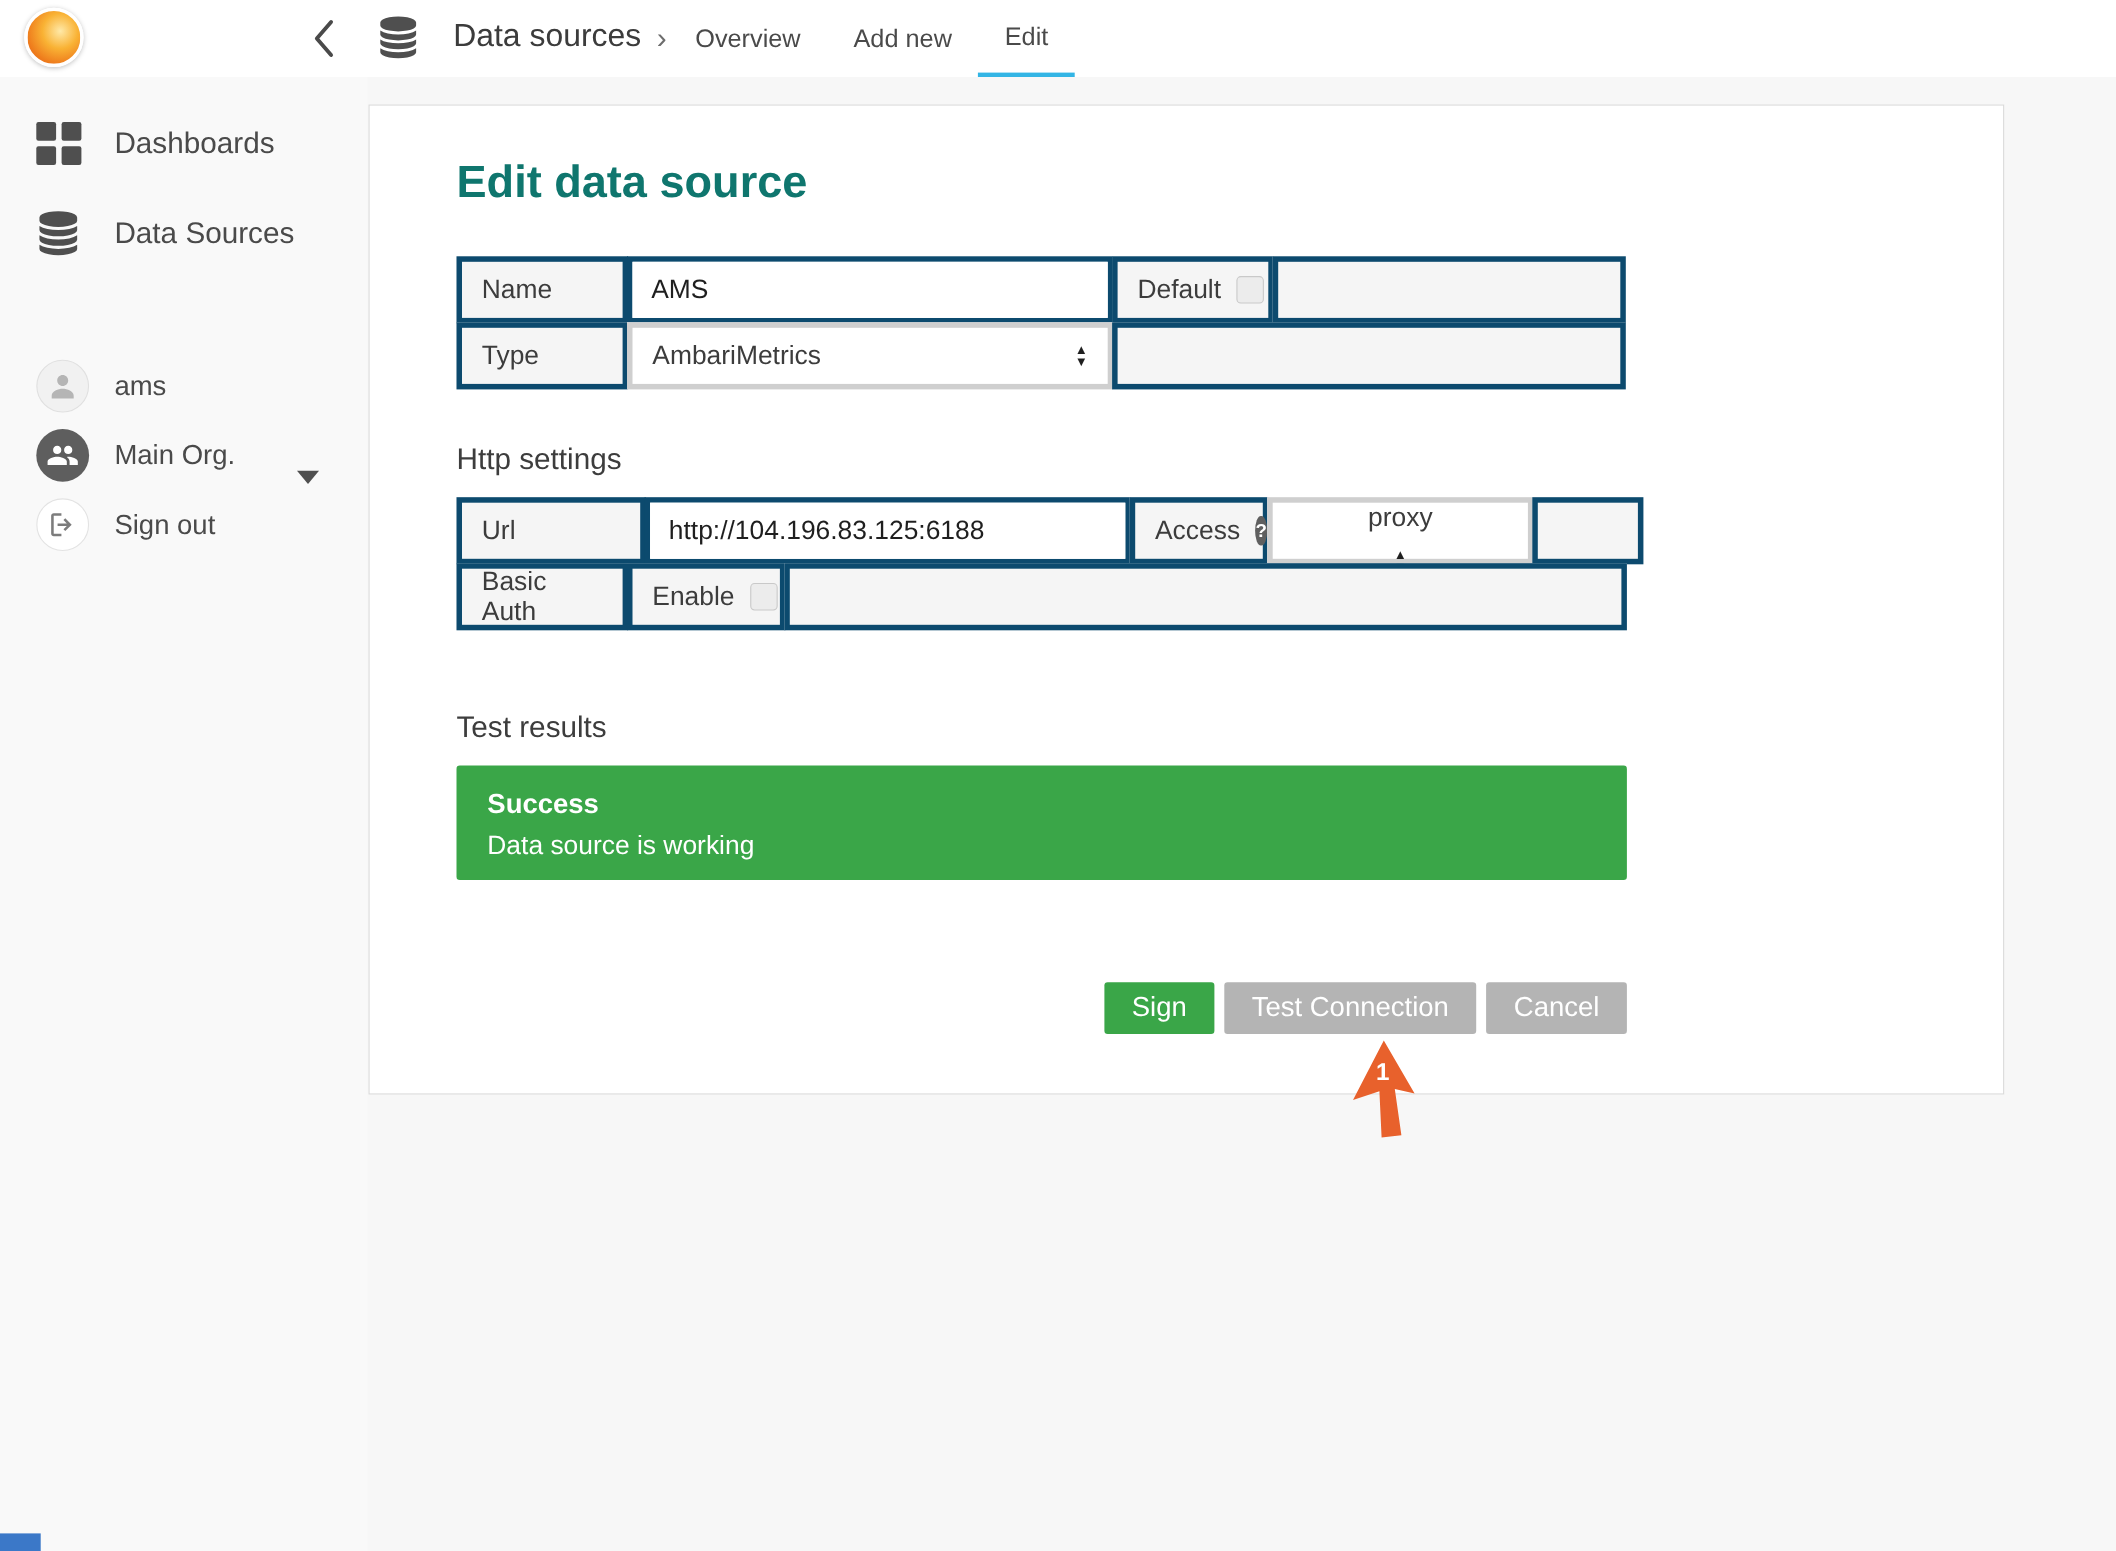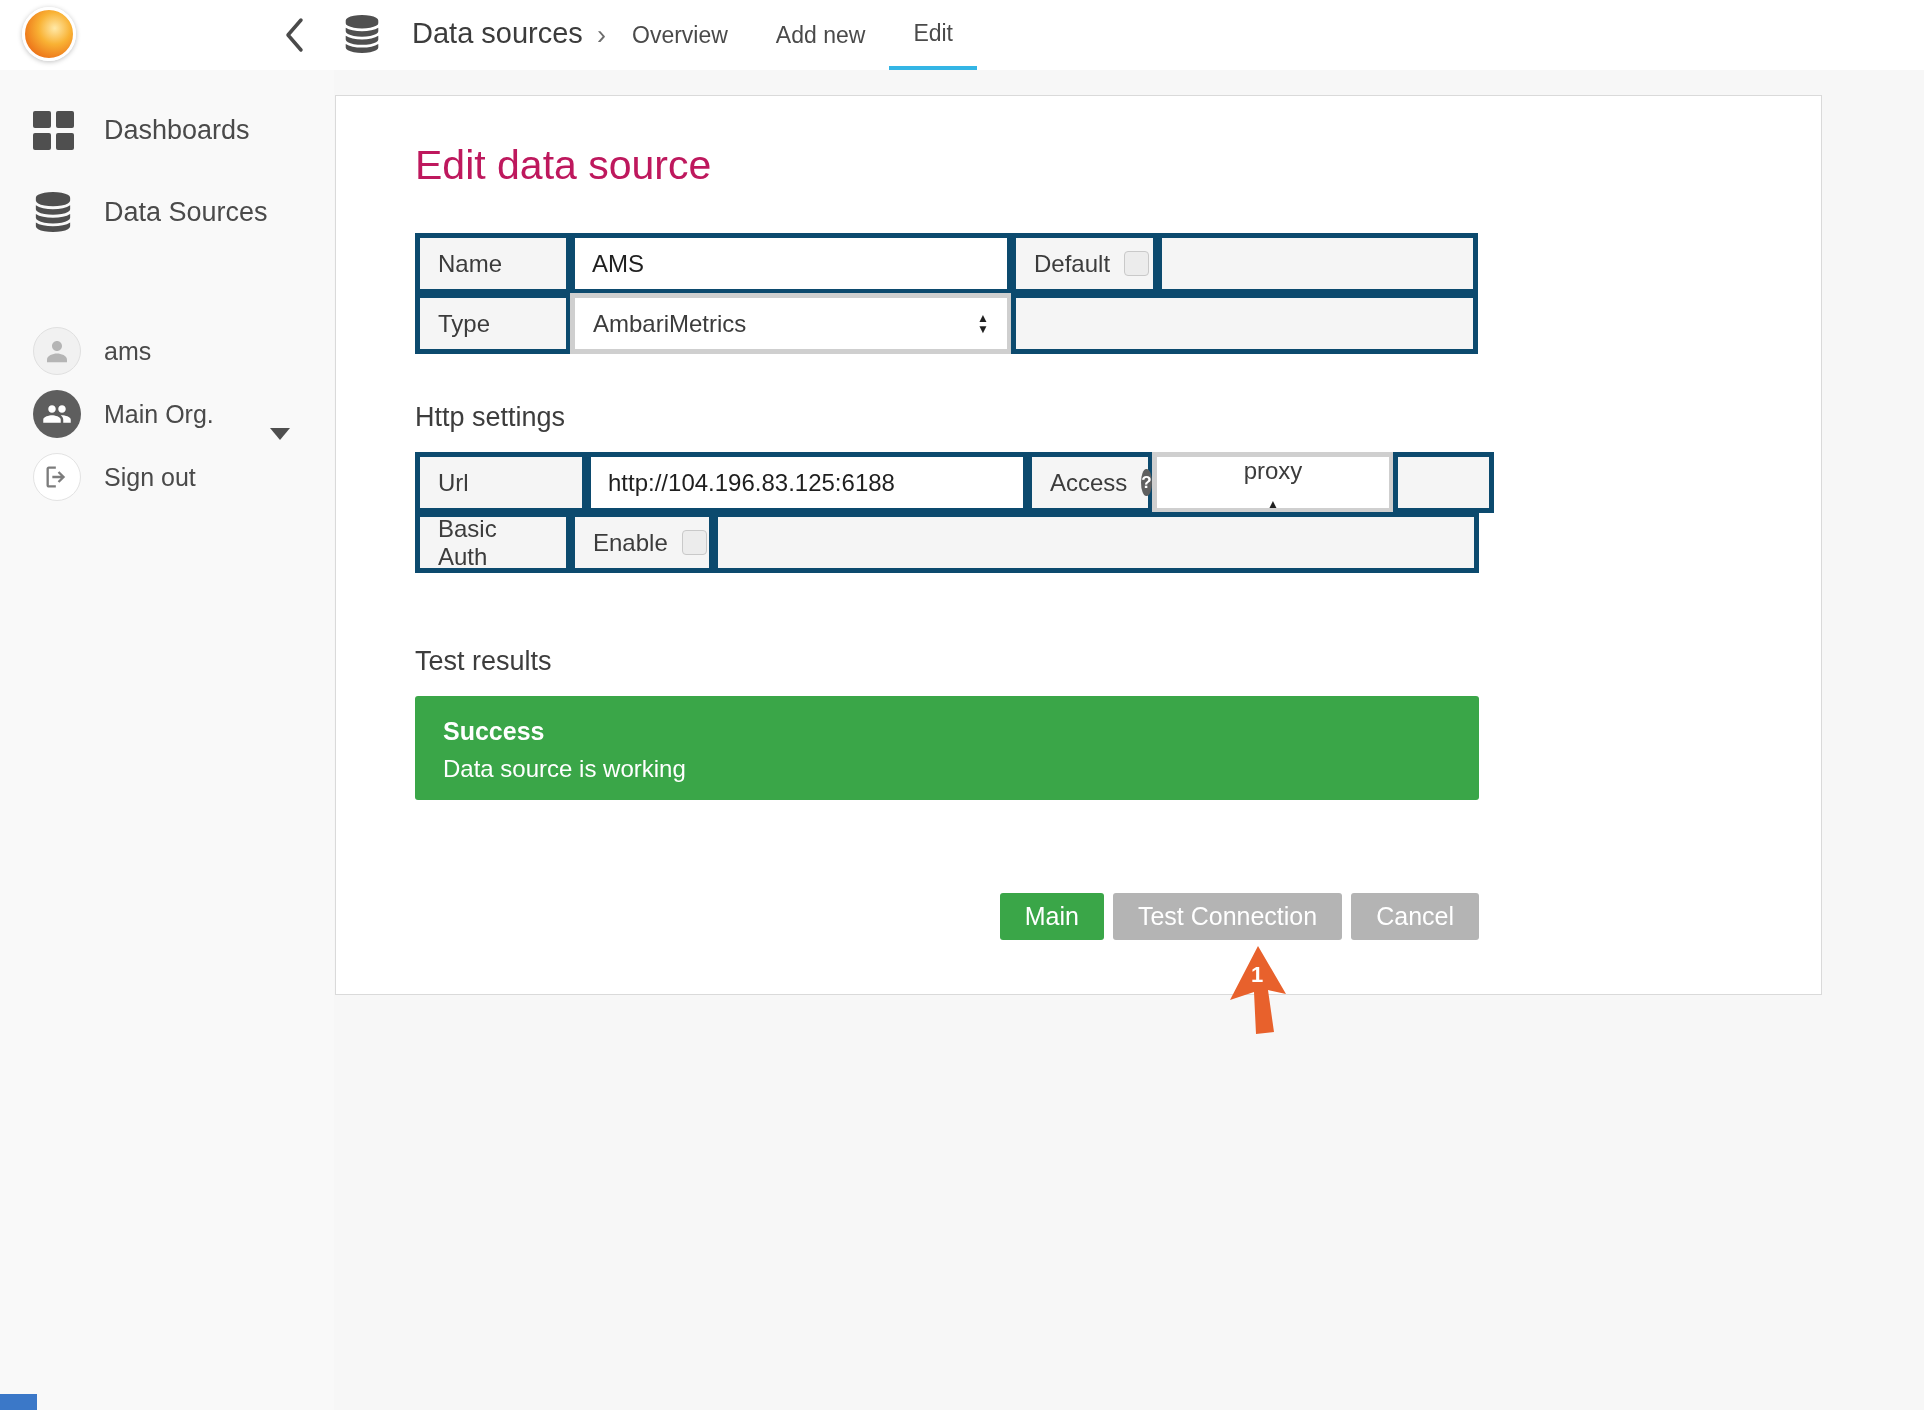--- a/index.html
+++ b/index.html
@@ -30,21 +30,21 @@
   .grid-icon span { background:#4f4f4f; border-radius:2px; }
   .circle-icon { width:48px; height:48px; border-radius:50%; display:flex; align-items:center; justify-content:center; }
   .avatar-circle { background:#f1f1f1; border:1px solid #e0e0e0; }
   .org-circle { background:#5e5e5e; }
   .out-circle { background:#ffffff; border:1px solid #e3e3e3; }
   .caret-down { position:absolute; left:270px; top:358px; width:0; height:0;
                 border-left:10px solid transparent; border-right:10px solid transparent; border-top:12px solid #4f4f4f; cursor:pointer; }
 
   
   .card { position:absolute; left:335px; top:95px; width:1487px; height:900px; background:#ffffff; border:1px solid #dadada; }
-  .page-title { position:absolute; left:79px; top:46px; font-size:41px; font-weight:400; color:#be185d; }
+  .page-title { position:absolute; left:79px; top:46px; font-size:41px; font-weight:700; color:#0f766e; }
   .sec-title { position:absolute; left:79px; font-size:27px; font-weight:400; color:#3d3d3d; }
 
   .form-table { position:absolute; left:79px; display:flex; flex-direction:column; }
   .frow { display:flex; }
   .frow + .frow { margin-top:-1px; }
   .cell { height:61px; border:5px solid #0c4a6e; display:flex; align-items:center; gap:14px;
           padding:0 18px; font-size:24px; color:#3c3c3c; background:#f5f5f5; }
   .cell + .cell { margin-left:-1px; }
   .cell.white { background:#ffffff; }
   .cell.input-cell { padding:0; }
@@ -215,21 +215,21 @@
     </div>
 
     <div class="sec-title" style="top:550px;">Test results</div>
 
     <div class="alert">
       <div class="alert-title">Success</div>
       <div class="alert-msg">Data source is working</div>
     </div>
 
     <div class="btn-row">
-      <button class="btn btn-green">Main</button>
+      <button class="btn btn-green">Sign</button>
       <button class="btn btn-gray">Test Connection</button>
       <button class="btn btn-gray">Cancel</button>
     </div>
   </div>
 
   <svg class="pointer-annotation" width="70" height="96" viewBox="0 0 70 96">
     <polygon points="34,2 62,50 44,46 50,88 32,90 30,48 6,56" fill="#e8612c"></polygon>
     <text x="27" y="38" font-size="22" font-weight="bold" fill="#ffffff" font-family="Liberation Sans, sans-serif">1</text>
   </svg>
 

